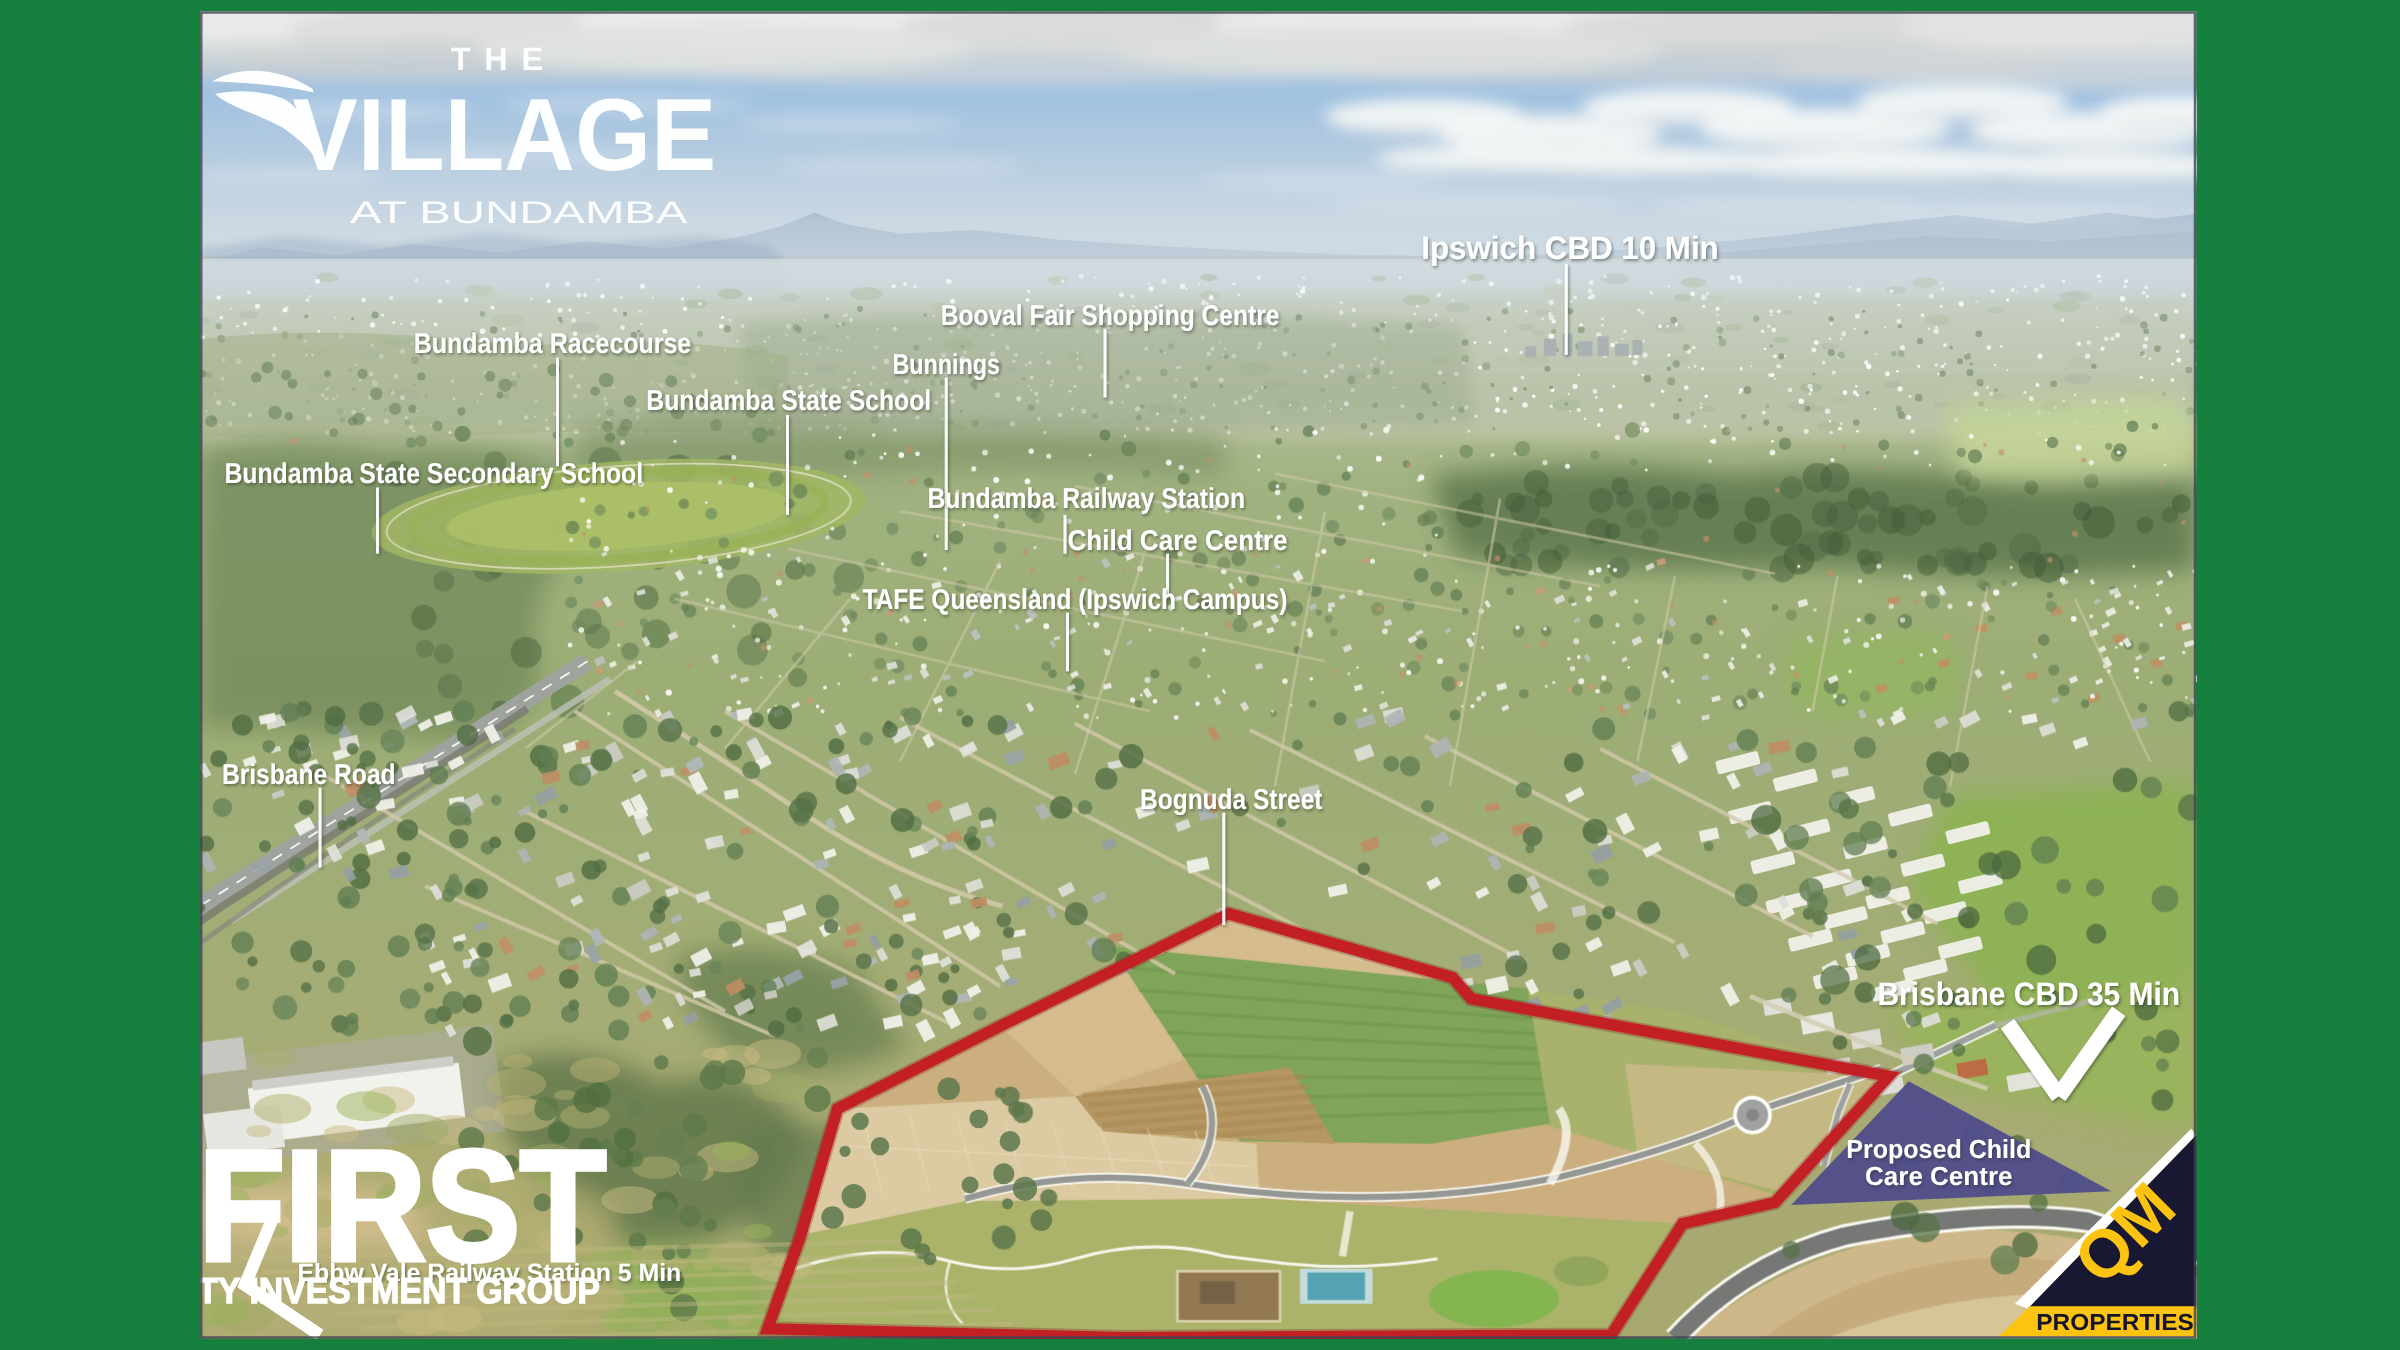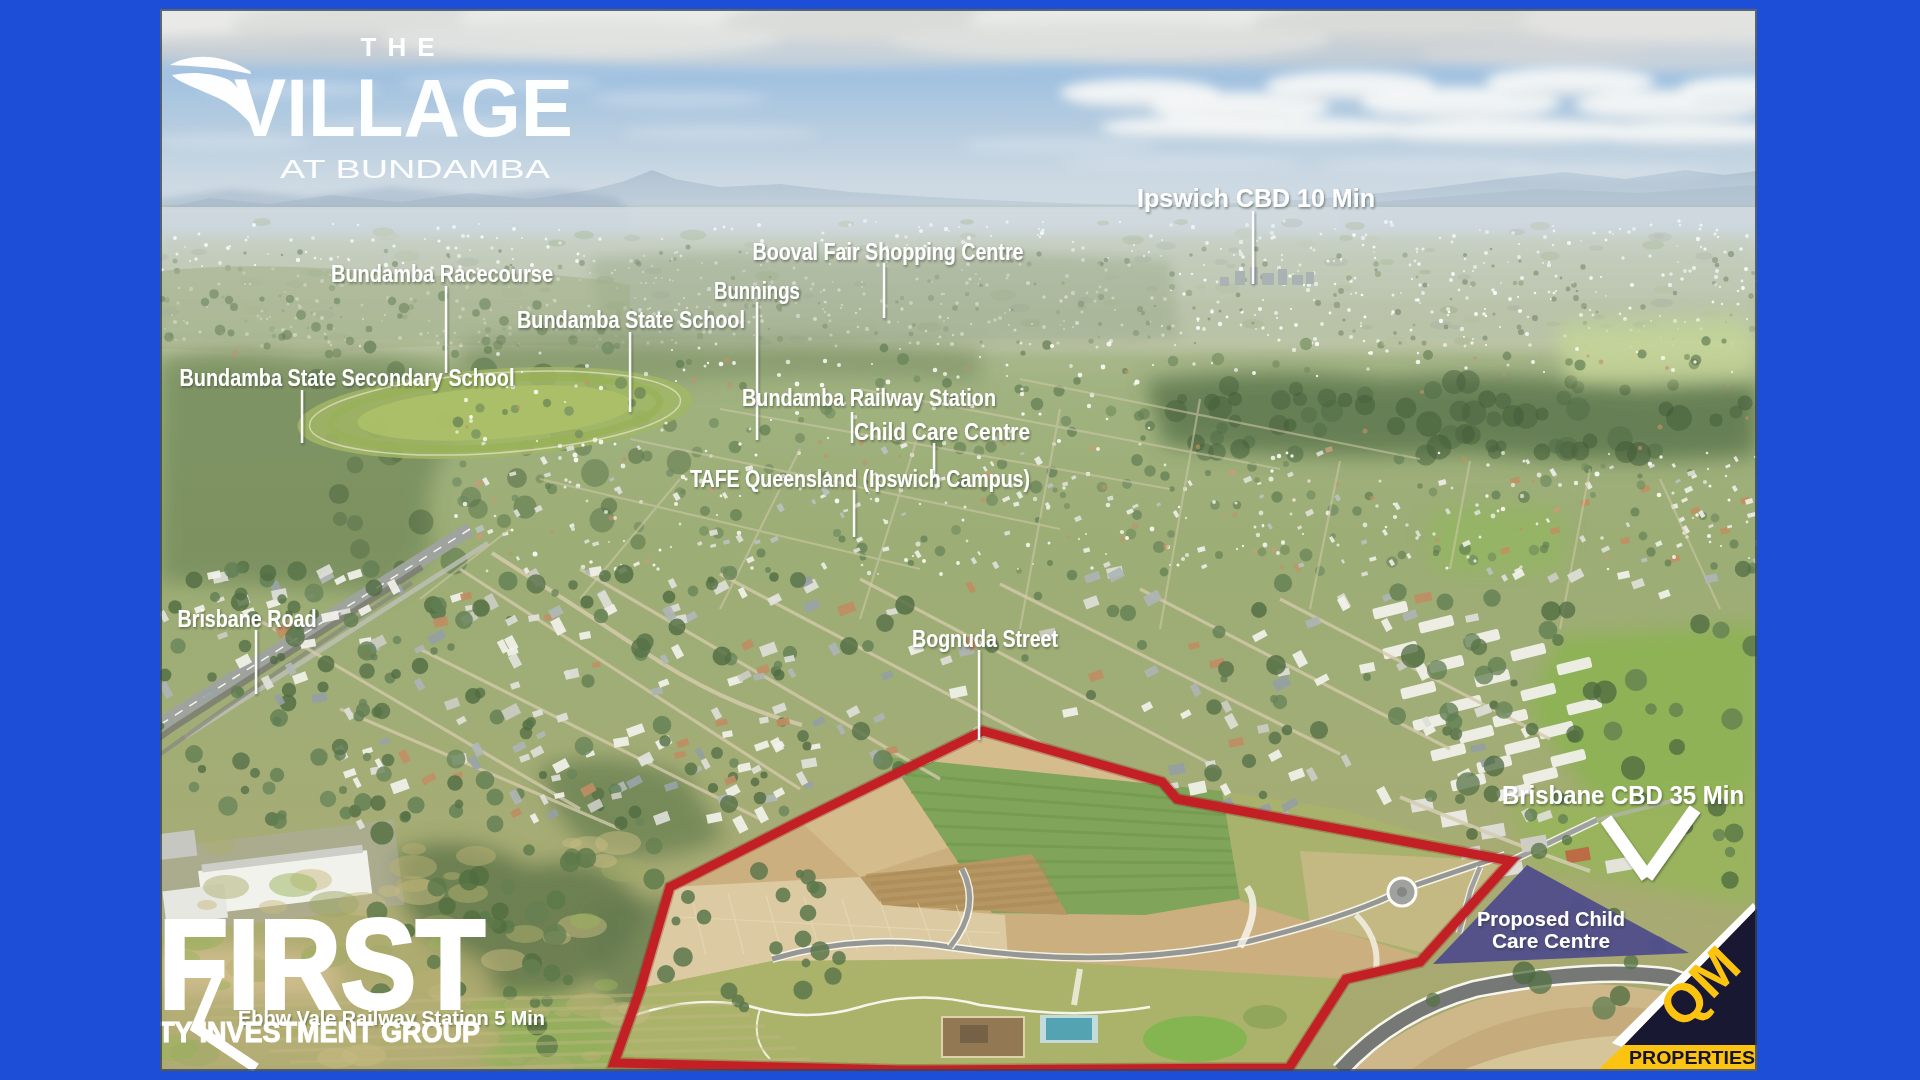--- a/index.html
+++ b/index.html
@@ -1,16 +1,16 @@
 <!DOCTYPE html>
 <html><head>
 <meta charset="utf-8">
 <style>
 html,body{margin:0;padding:0;background:#ffffff;width:1920px;height:1080px;overflow:hidden;}
-#page{position:relative;width:1920px;height:1080px;background:#1d4ed8;font-family:"Liberation Sans",sans-serif;}
+#page{position:relative;width:1920px;height:1080px;background:#15803d;font-family:"Liberation Sans",sans-serif;}
 #photo{position:absolute;left:160px;top:9px;width:1597px;height:1062px;}
 </style>
 </head>
 <body>
 <div id="page">
 
 <div id="photo">
 <svg width="1597" height="1062" viewBox="0 0 1597 1062" xmlns="http://www.w3.org/2000/svg">
 <defs>
 <linearGradient id="sky" x1="0" y1="0" x2="0" y2="1">

